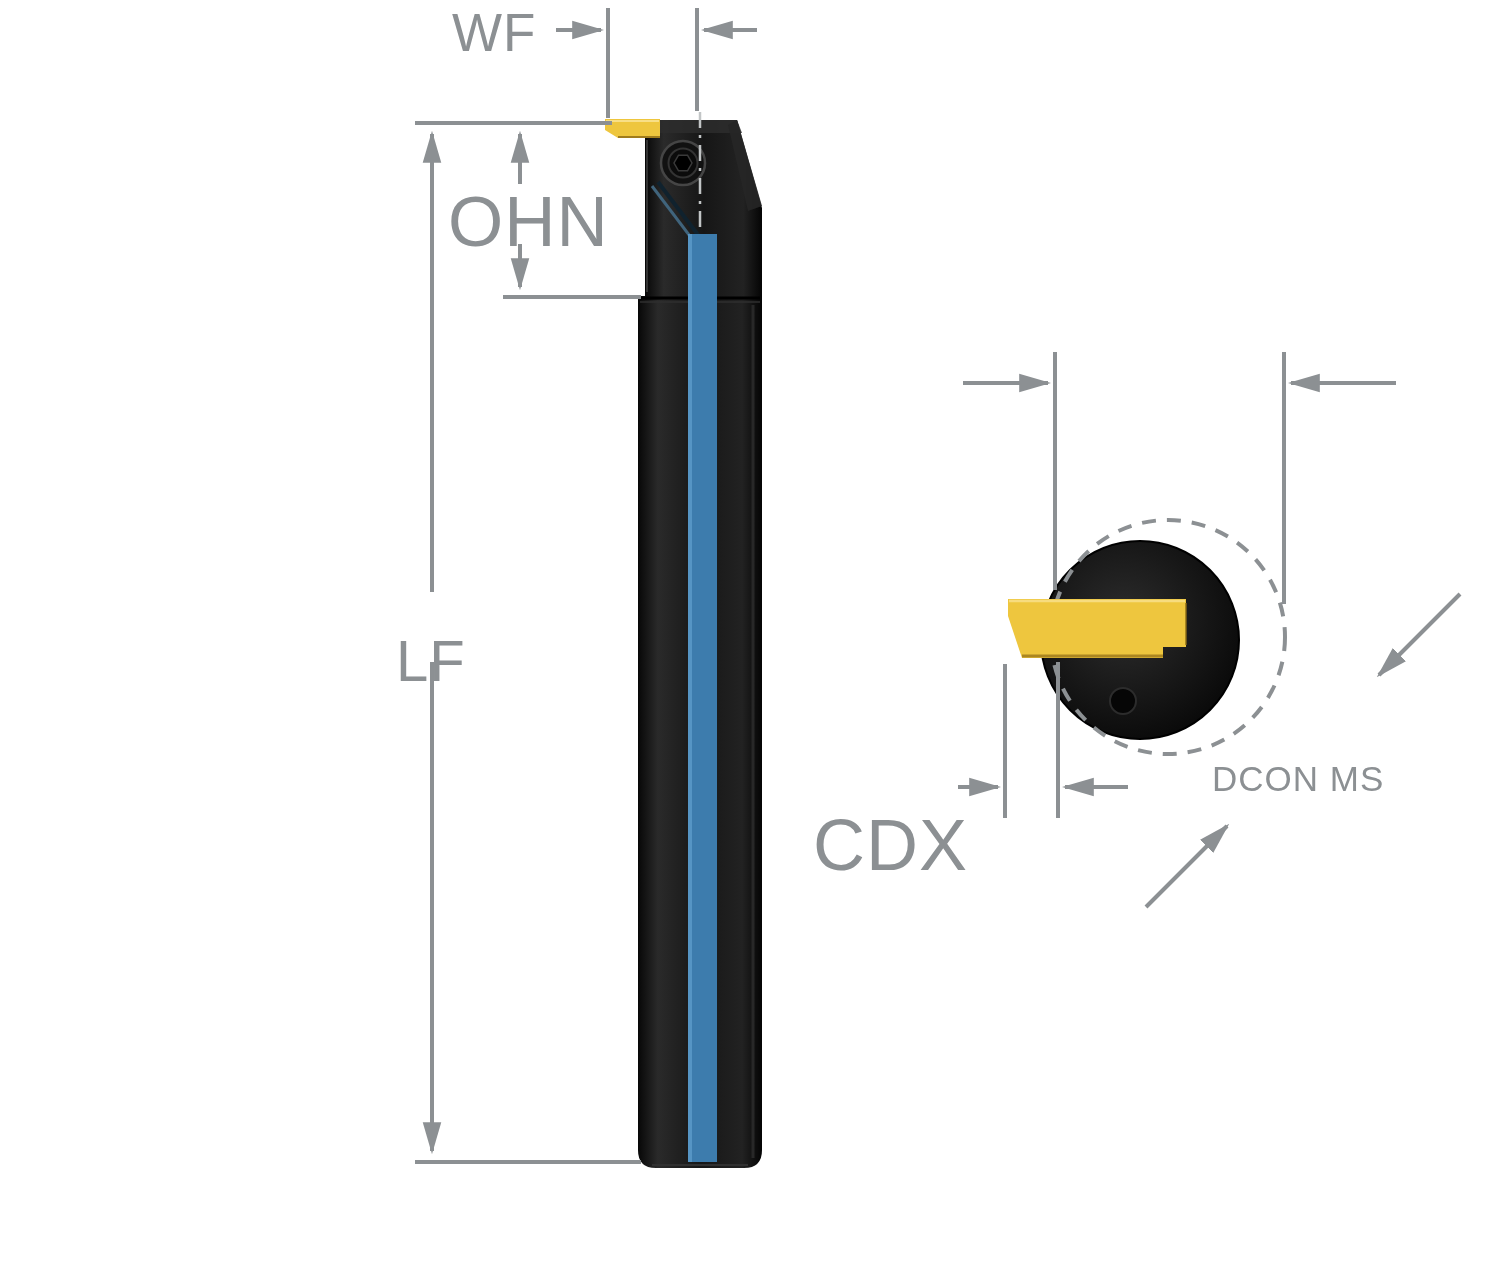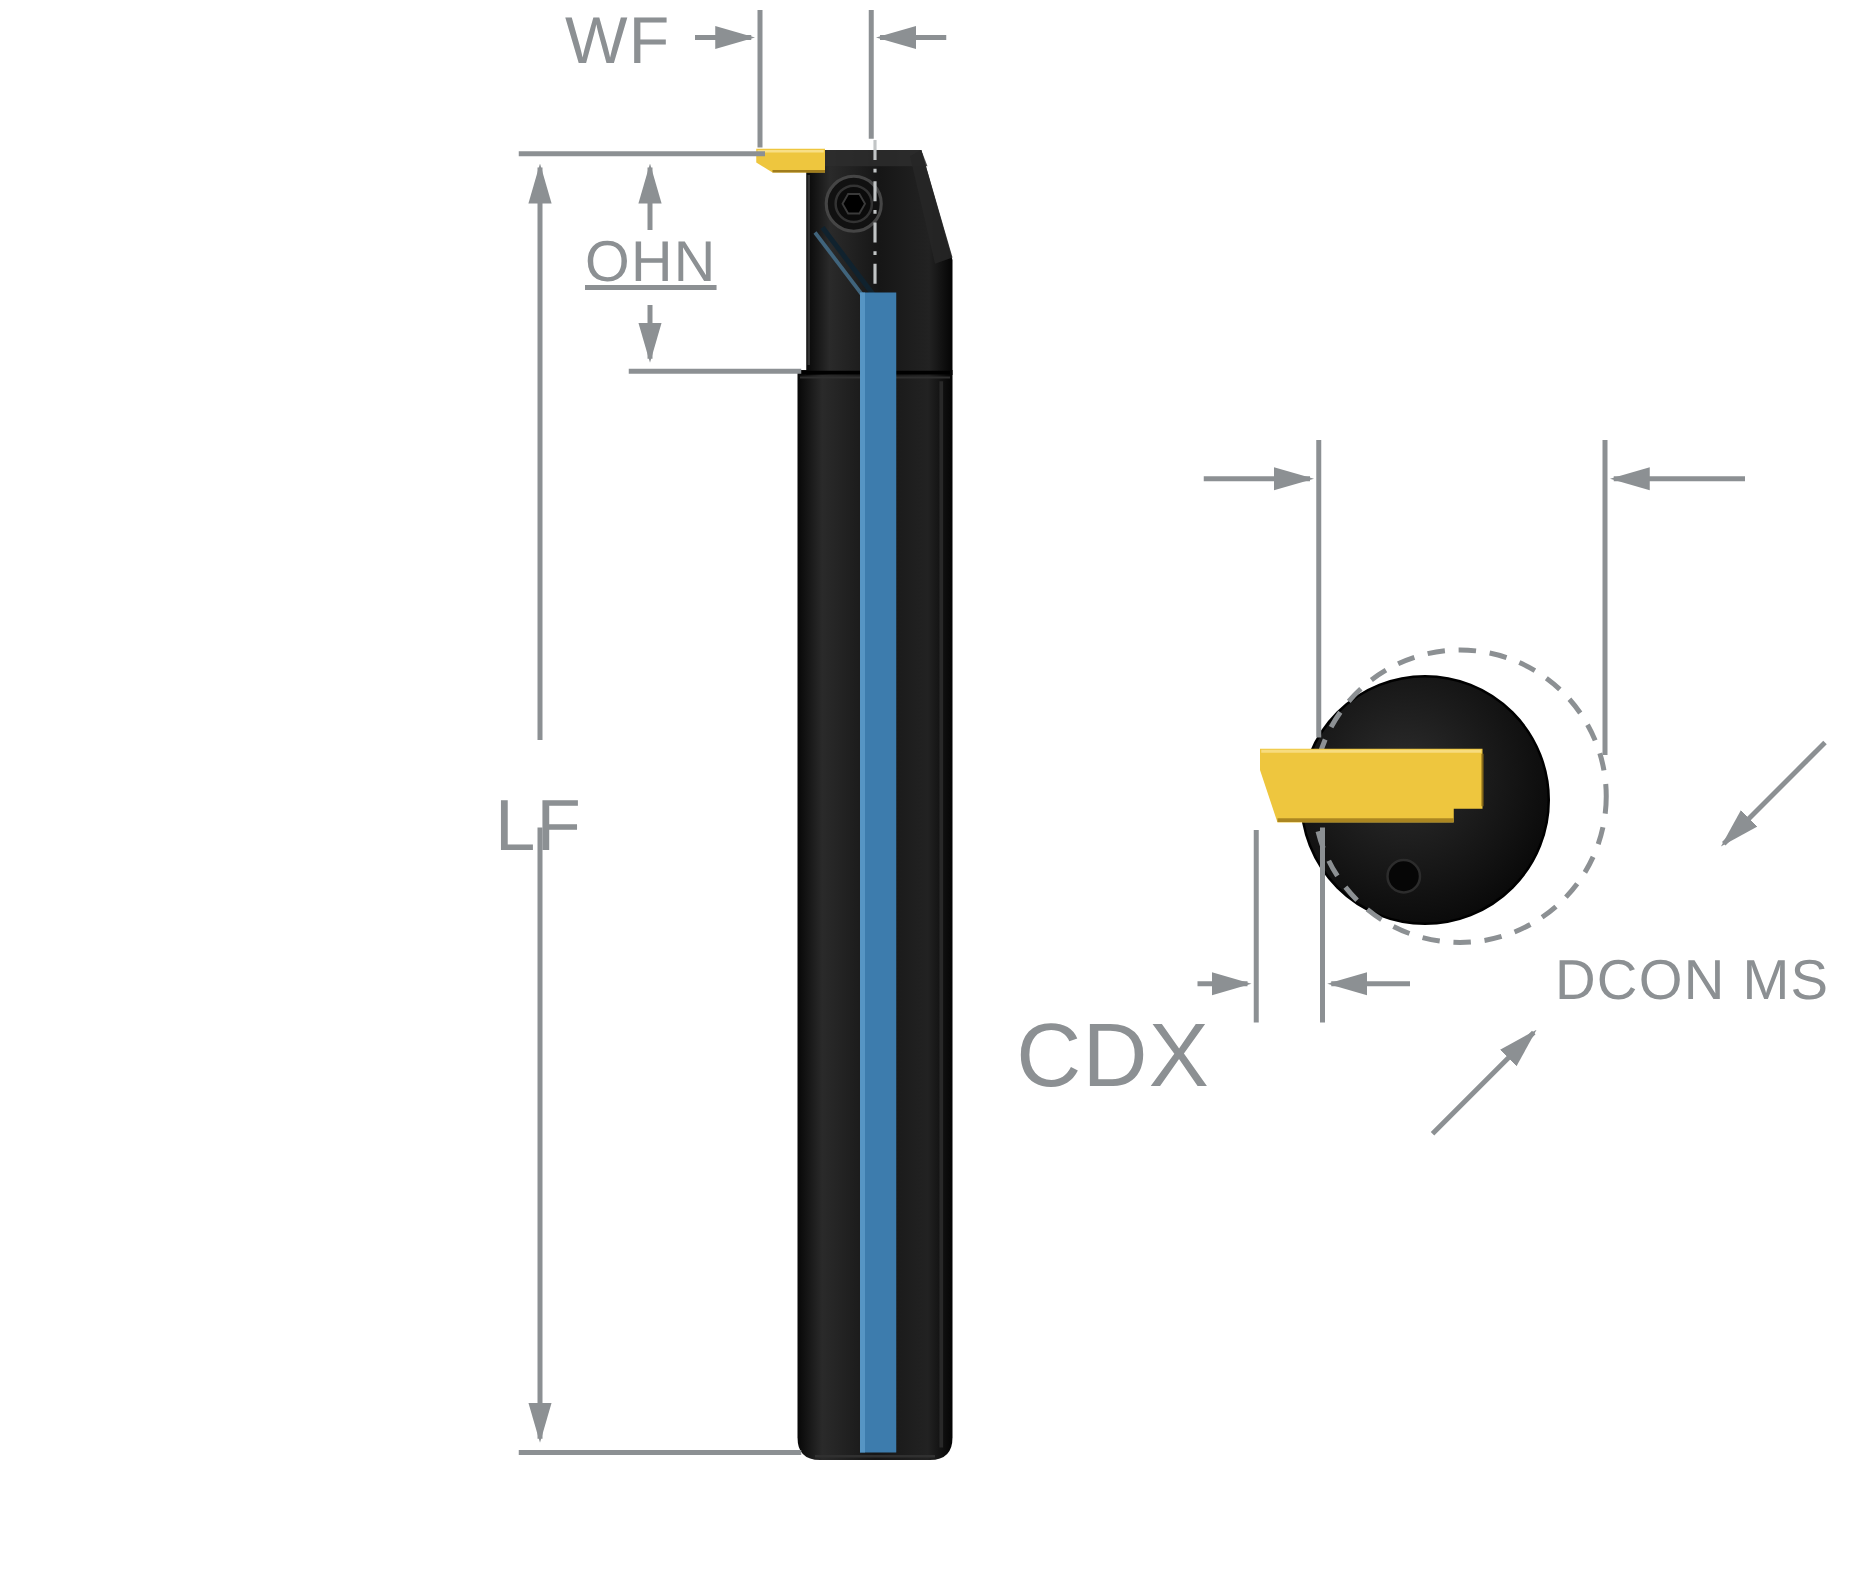--- a/index.html
+++ b/index.html
@@ -19,25 +19,25 @@
   .dim-arrowhead{fill:var(--dimension-gray,#8c9093);}
   .dash-circle{stroke:var(--dimension-gray,#8c9093);stroke-width:4;fill:none;stroke-dasharray:14 11;}
   .centerline{stroke:#c2c5c6;stroke-width:2.5;fill:none;stroke-dasharray:16 7 3 7;}
   .insert{fill:var(--insert-yellow,#eec63e);}
   .stripe{fill:var(--coolant-blue,#3d7cad);}
   .dim-label{
     position:absolute;color:var(--dimension-gray,#8c9093);
     line-height:1;white-space:nowrap;font-weight:400;letter-spacing:1px;
   }
   .lbl-wf{left:452px;top:6px;font-size:53px;}
-  .lbl-ohn{left:468px;top:186px;font-size:46px;text-decoration:underline;}
+  .lbl-ohn{left:448px;top:186px;font-size:71px;}
   .lbl-lf{left:396px;top:632px;font-size:58px;}
   .lbl-dmin1{left:1070px;top:360px;font-size:57px;}
   .lbl-cdx{left:813px;top:761px;font-size:72px;margin-top:48px;}
-  .lbl-dconms{left:1212px;top:761px;font-size:45px;margin-left:32px;}
+  .lbl-dconms{left:1212px;top:761px;font-size:35px;}
 </style>
 </head>
 <body>
 
 <div class="canvas">
 
   <svg class="drawing" width="1500" height="1265" viewBox="0 0 1500 1265">
     <defs>
       <marker id="arrow" viewBox="0 0 10 10" refX="9" refY="5" markerWidth="8" markerHeight="8" orient="auto-start-reverse">
         <path d="M0,2.1 L10,5 L0,7.9 Z" class="dim-arrowhead"></path>

